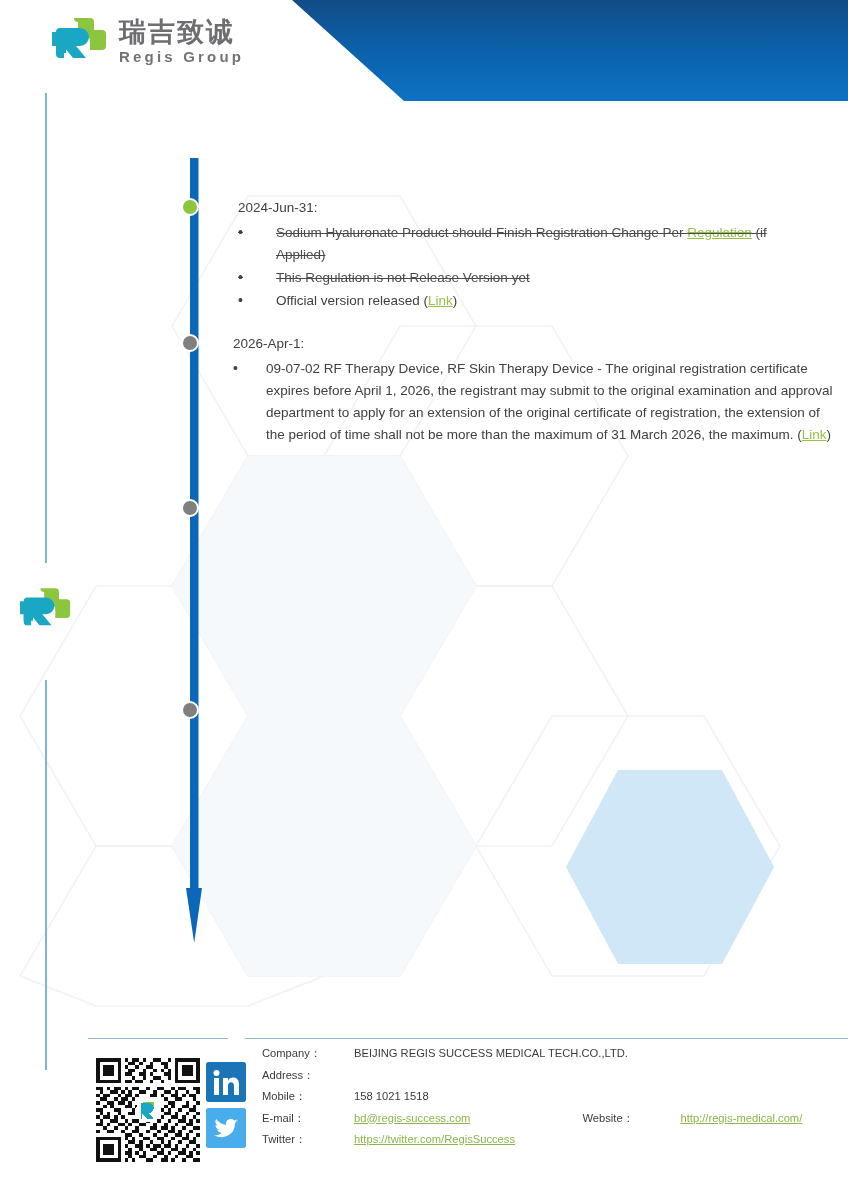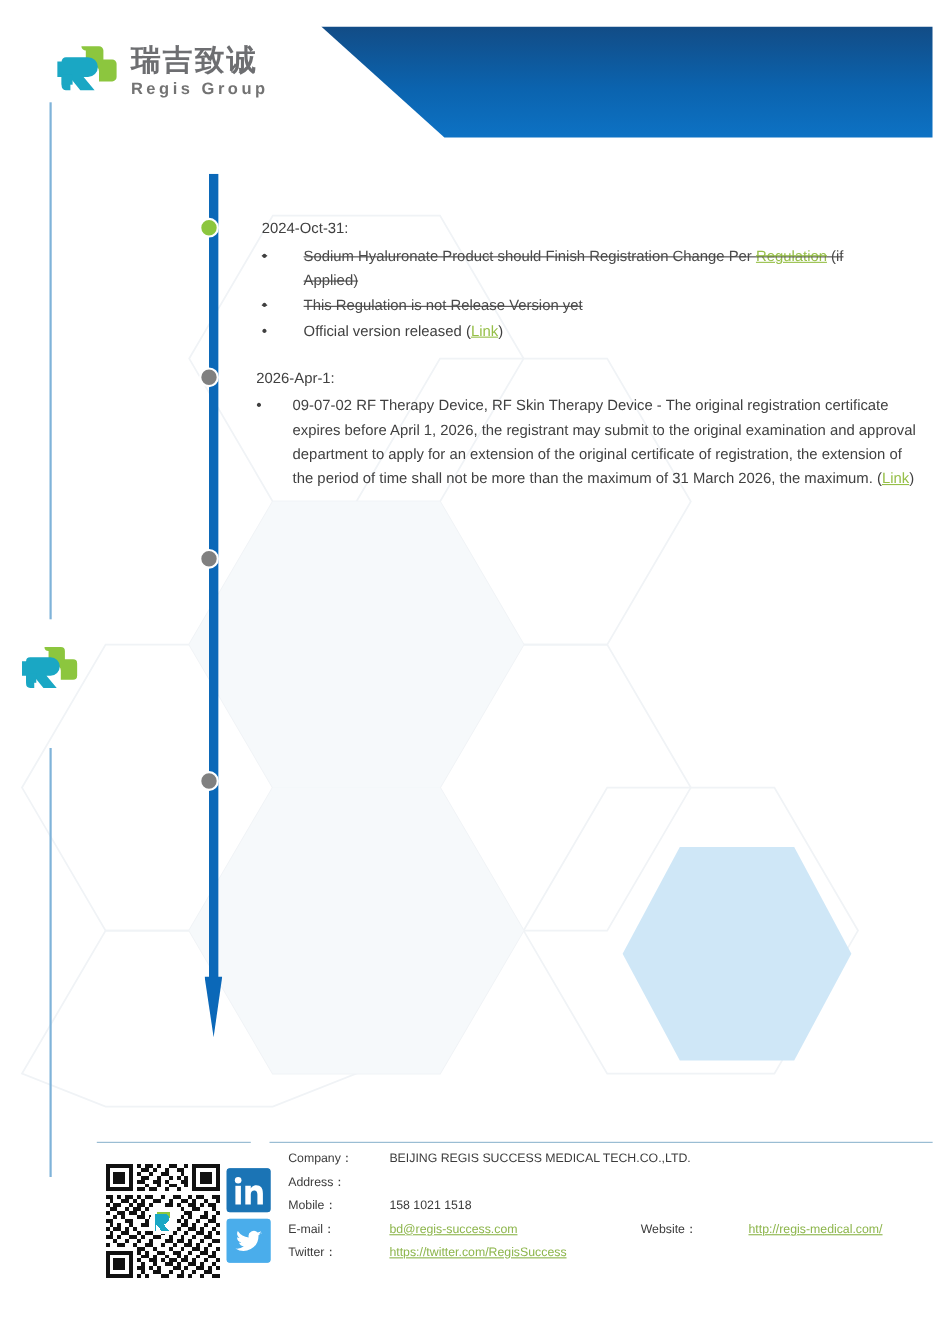--- a/index.html
+++ b/index.html
@@ -3,21 +3,21 @@
 <meta charset="utf-8">
 <style>
   html,body{margin:0;padding:0;background:#fff;}
   body{width:848px;height:1200px;position:relative;overflow:hidden;
        font-family:"Liberation Sans","DejaVu Sans",sans-serif;}
 
   
   .bg-art{position:absolute;left:0;top:0;width:848px;height:1200px;z-index:0;pointer-events:none;}
 
   
-  .header{position:absolute;left:0;top:0;width:848px;height:108px;z-index:5;margin-top:24px;}
+  .header{position:absolute;left:0;top:0;width:848px;height:108px;z-index:5;}
   .hdr-banner{position:absolute;left:0;top:0;width:848px;height:105px;}
   .logo-wrap{position:absolute;left:52px;top:16px;display:flex;align-items:center;gap:11px;z-index:6;}
   .logo-mark{width:56px;height:52px;}
   .logo-text{display:flex;flex-direction:column;justify-content:center;}
   .logo-cn{font-size:27px;font-weight:bold;color:#6d6e71;letter-spacing:2px;line-height:1.04;
            font-family:"DejaVu Sans",sans-serif;}
   .logo-en{font-size:15px;font-weight:bold;color:#737373;letter-spacing:3.2px;line-height:1.2;margin-top:1px;}
 
   
   .rail{position:absolute;width:2px;background:#7fb3d9;z-index:3;}
@@ -124,21 +124,21 @@
   <rect x="4" y="0" width="8.5" height="735" fill="#0b68b8"></rect>
   <polygon points="0,730 16,730 8.2,785" fill="#0b68b8"></polygon>
 </svg>
 
 <div class="tl-dot" style="top:198px;background:#8cc63e;"></div>
 <div class="tl-dot" style="top:334px;background:#808080;"></div>
 <div class="tl-dot" style="top:499px;background:#808080;"></div>
 <div class="tl-dot" style="top:701px;background:#808080;"></div>
 
 <div class="event" style="left:238px;top:198px;width:560px;">
-  <div class="ev-date">2024-Oct-31:</div>
+  <div class="ev-date">2024-Jun-31:</div>
   <ul class="ev-list">
     <li class="ev-li struck">
       <span>Sodium Hyaluronate Product should Finish Registration Change Per </span><a class="lnk-strike" href="#">Regulation</a><span> (if Applied)</span>
     </li>
     <li class="ev-li struck">
       <span>This Regulation is not Release Version yet</span>
     </li>
     <li class="ev-li">
       <span>Official version released (</span><a class="lnk" href="#">Link</a><span class="paren">)</span>
     </li>

